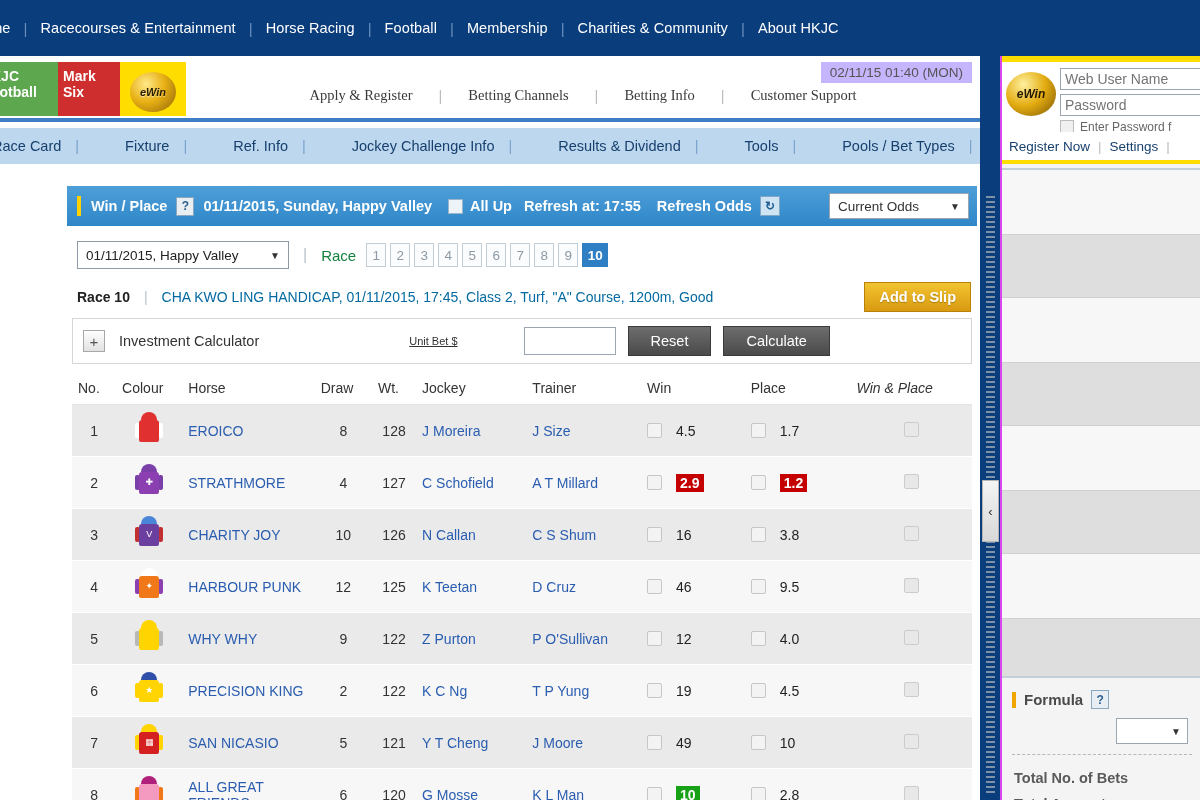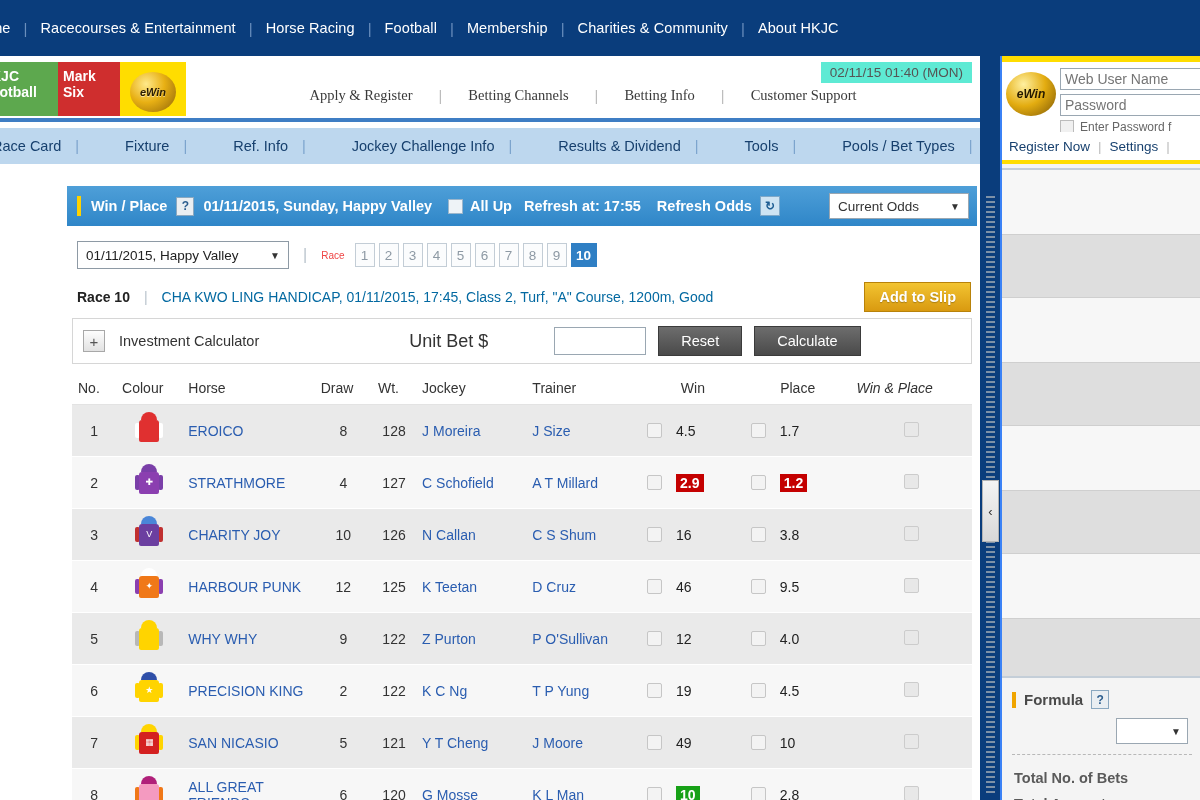--- a/index.html
+++ b/index.html
@@ -55,21 +55,21 @@
   .header2-links {
     flex: 1; display: flex; align-items: flex-end; justify-content: center;
     gap: 0; padding-bottom: 14px; font-size: 14.5px;
   }
   .header2-links a {
     color: #3a3a3a; text-decoration: none; padding: 0 26px; white-space: nowrap; font-family: Liberation Serif, serif;
   }
   .header2-links .sep { color: #bbb; }
   .clock {
     position: absolute; right: 8px; top: 6px;
-    background: #5eead4; color: #555; font-size: 13.5px;
+    background: #c4b5fd; color: #555; font-size: 13.5px;
     padding: 3px 9px; white-space: nowrap;
   }
 
   
   .tabstrip {
     position: absolute; left: 0; top: 126px; width: 980px; height: 38px;
     background: #bdd7ee; display: flex; align-items: center;
     border-top: 2px solid #ffffff; font-size: 14.5px;
   }
   .tabstrip a { color: #17406e; text-decoration: none; padding: 0 14px; white-space: nowrap; margin-left: 32px; }
@@ -128,21 +128,21 @@
     position: absolute; left: 5px; top: 58px; width: 910px; height: 42px;
     display: flex; align-items: center; padding-left: 10px; gap: 0;
     background: #ffffff;
   }
   .meet-select {
     width: 212px; height: 28px; background: #fff; border: 1px solid #8e9aa5;
     display: flex; align-items: center; justify-content: space-between;
     padding: 0 8px; font-size: 13.5px; color: #222; cursor: pointer;
   }
   .vbar { color: #b9c3cc; margin: 0 14px; }
-  .race-lbl { font-size: 10px; color: #ef4444; margin-right: 10px; }
+  .race-lbl { font-size: 15px; color: #15803d; margin-right: 10px; }
   .rnum {
     width: 20px; height: 24px; border: 1px solid #c3cdd6; background: #fbfcfd;
     color: #8d99a4; font-size: 13.5px; display: inline-flex;
     align-items: center; justify-content: center; margin-right: 4px; cursor: pointer;
   }
   .rnum.on { background: #2f7fc4; border-color: #2f7fc4; color: #fff; font-weight: bold; }
   .rnum.r10 { width: 26px; }
 
   .raceinfo {
     position: absolute; left: 5px; top: 102px; width: 910px; height: 38px;
@@ -163,21 +163,21 @@
     border: 1px solid #d6d6d6; background: #fff;
     display: flex; align-items: center; padding: 0 10px;
   }
   .plusbtn {
     width: 22px; height: 22px; background: linear-gradient(#fdfdfd,#e2e2e2);
     border: 1px solid #a8a8a8; color: #555; font-size: 15px;
     display: inline-flex; align-items: center; justify-content: center;
     margin-right: 14px; cursor: pointer;
   }
   .calc-title { font-size: 14.5px; color: #333; font-weight: normal; }
-  .unitbet { font-size: 18px; color: #333; margin-left: 150px; }
+  .unitbet { font-size: 11px; color: #333; margin-left: 150px; text-decoration: underline; }
   .unit-input {
     width: 92px; height: 28px; border: 1px solid #9aa7b2; background: #fff;
     margin-left: 66px;
   }
   .gbtn {
     background: linear-gradient(#6d6d6d,#4a4a4a); border: 1px solid #3b3b3b;
     color: #fff; font-size: 14.5px; padding: 6px 22px; margin-left: 12px;
     cursor: pointer;
   }
 
@@ -200,21 +200,21 @@
   .c-no { width: 40px; text-align: center; }
   .c-col { width: 60px; text-align: center; }
   .c-horse { width: 120px; }
   .c-draw { width: 52px; text-align: center; }
   .c-wt { width: 40px; text-align: center; }
   .c-jockey { width: 100px; }
   .c-trainer { width: 104px; }
   .c-win { width: 94px; }
   .c-place { width: 96px; }
   .c-wp { width: 110px; text-align: center; font-style: italic; }
-  th.c-win, th.c-place { text-align: center; }
+  th.c-win, th.c-place { }
   .horse-link { color: #2a5db0; text-decoration: none; cursor: pointer; }
   .person { color: #2a5db0; cursor: pointer; }
   .oddcell { display: flex; align-items: center; gap: 14px; }
   .obox {
     width: 15px; height: 15px; background: #f3f3f3; border: 1px solid #c6c6c6;
     border-radius: 2px; flex: 0 0 auto; cursor: pointer;
   }
   .oval { font-size: 14px; color: #222; }
   .oval.hl-red { background: #c40000; color: #fff; padding: 1px 4px; font-weight: bold; }
   .oval.hl-green { background: #17a117; color: #fff; padding: 1px 4px; font-weight: bold; }
@@ -257,21 +257,21 @@
   .collapse {
     position: absolute; left: 982px; top: 480px; width: 17px; height: 62px;
     background: linear-gradient(#f4f4f4, #d8d8d8); border: 1px solid #b4b4b4;
     display: flex; align-items: center; justify-content: center;
     font-size: 13px; color: #333; cursor: pointer;
   }
 
   
   .rpanel {
     position: absolute; left: 1000px; top: 56px; width: 200px; height: 744px;
-    background: #f4f4f4; border-left: 2px solid #3b82f6;
+    background: #f4f4f4; border-left: 2px solid #d946ef;
   }
   .rp-top {
     position: absolute; left: 0; top: 0; width: 200px; height: 6px;
     background: #ffdd00;
   }
   .login {
     position: absolute; left: 0; top: 6px; width: 200px; height: 70px;
     background: #fff; display: flex; align-items: flex-start; padding: 6px 0 0 4px;
   }
   .ewin-logo2 {

